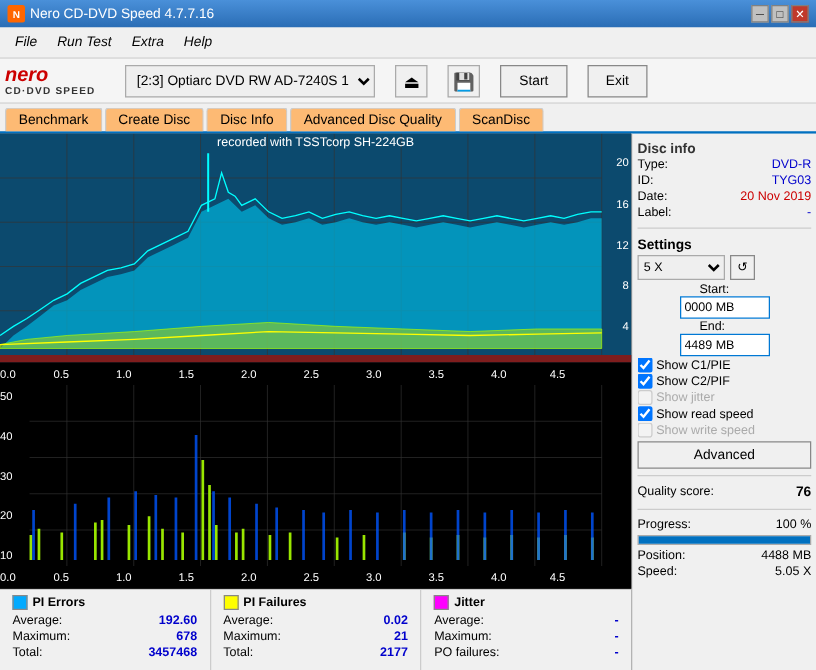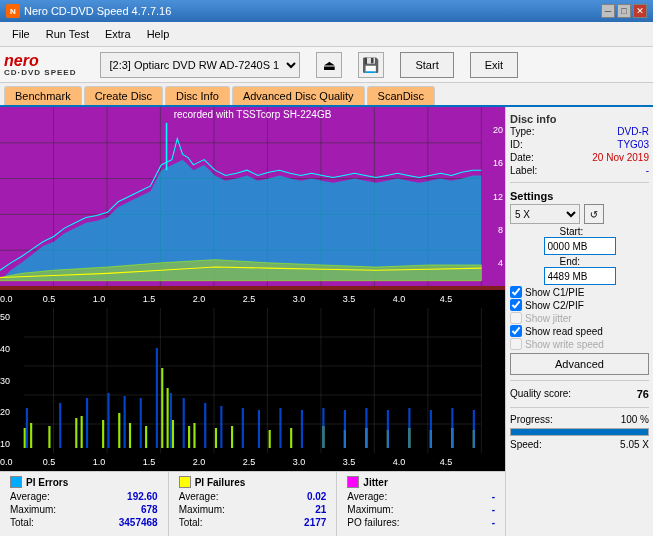--- a/index.html
+++ b/index.html
@@ -7,21 +7,21 @@
     
     
     .titlebar { background: linear-gradient(to bottom, #4a90d9, #2a6db5); height: 22px; display: flex; align-items: center; justify-content: space-between; padding: 0 6px; color: white; font-size: 11px; }
     .titlebar-left { display: flex; align-items: center; gap: 4px; }
     .titlebar-icon { width: 14px; height: 14px; background: #ff6600; border-radius: 2px; font-size: 8px; display: flex; align-items: center; justify-content: center; color: white; font-weight: bold; }
     .titlebar-buttons { display: flex; gap: 2px; }
     .titlebar-btn { width: 14px; height: 14px; background: #c0c0c0; border: 1px solid #808080; display: flex; align-items: center; justify-content: center; font-size: 9px; cursor: pointer; color: #333; }
     .titlebar-btn.close { background: #c0392b; color: white; }
     
     
-    .menubar { background: #f0f0f0; height: 20px; display: flex; align-items: center; padding: 12px 4px; border-bottom: 1px solid #ccc; }
+    .menubar { background: #f0f0f0; height: 20px; display: flex; align-items: center; padding: 12px 4px; border-bottom: 1px solid #ccc; font-style: italic; }
     .menubar-item { padding: 2px 8px; font-size: 11px; cursor: pointer; }
     
     
     .toolbar { background: #f5f5f5; height: 36px; display: flex; align-items: center; padding: 2px 4px; gap: 16px; border-bottom: 1px solid #ccc; }
     .toolbar-logo { font-size: 18px; font-weight: bold; color: #c00; margin-right: 8px; display: flex; flex-direction: column; line-height: 1; }
     .toolbar-logo .nero { font-size: 16px; color: #cc0000; font-style: italic; font-weight: bold; }
     .toolbar-logo .cd-dvd { font-size: 8px; color: #333; letter-spacing: 1px; }
     .drive-select { width: 200px; height: 26px; border: 1px solid #aaa; padding: 0 4px; font-size: 11px; }
     .toolbar-btn { height: 26px; min-width: 26px; border: 1px solid #aaa; background: #f0f0f0; cursor: pointer; display: flex; align-items: center; justify-content: center; font-size: 14px; }
     .start-btn { height: 26px; padding: 0 14px; background: #f0f0f0; border: 1px solid #888; cursor: pointer; font-size: 11px; }
@@ -33,21 +33,21 @@
     
     
     .main { display: flex; height: calc(536px - 22px - 20px - 36px - 24px); }
     
     
     .chart-area { flex: 1; background: black; position: relative; display: flex; flex-direction: column; }
     
     .chart-title { position: absolute; top: 2px; left: 50%; transform: translateX(-50%); color: white; font-size: 10px; z-index: 10; white-space: nowrap; }
     
     
-    .upper-chart { flex: 1; position: relative; background: #a21caf; border-bottom: 4px solid #7f1d1d; overflow: hidden; }
+    .upper-chart { flex: 1; position: relative; background: #0c4a6e; border-bottom: 6px solid #7f1d1d; overflow: hidden; }
     
     
     .lower-chart { height: 145px; position: relative; background: black; overflow: hidden; }
     
     
     .legend { height: 70px; background: #f0f0f0; border-top: 1px solid #ccc; display: flex; }
     .legend-section { flex: 1; padding: 4px 10px; border-right: 1px solid #ccc; }
     .legend-section:last-child { border-right: none; }
     .legend-header { display: flex; align-items: center; gap: 4px; font-size: 10px; font-weight: bold; margin-bottom: 2px; }
     .legend-color { width: 12px; height: 12px; border: 1px solid #888; }
@@ -418,19 +418,23 @@
 
     <div>
       <div class="progress-row">
         <span>Progress:</span>
         <span>100 %</span>
       </div>
       <div class="progress-bar">
         <div class="progress-fill" style="width:100%;"></div>
       </div>
       <div class="progress-row">
+        <span>Position:</span>
+        <span>4488 MB</span>
+      </div>
+      <div class="progress-row">
         <span>Speed:</span>
         <span>5.05 X</span>
       </div>
     </div>
 
   </div>
 </div>
 
 </body></html>

